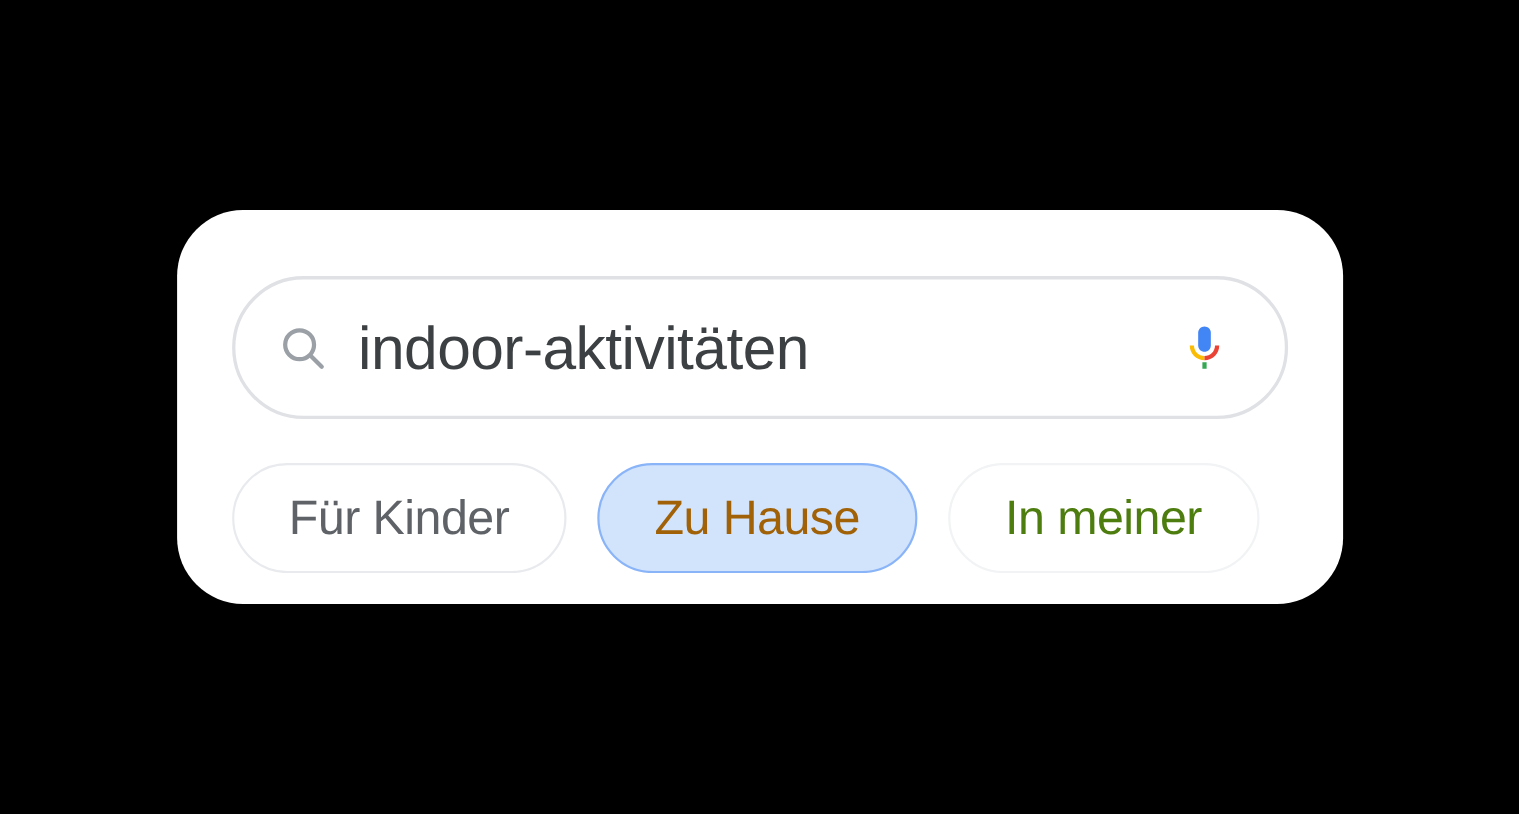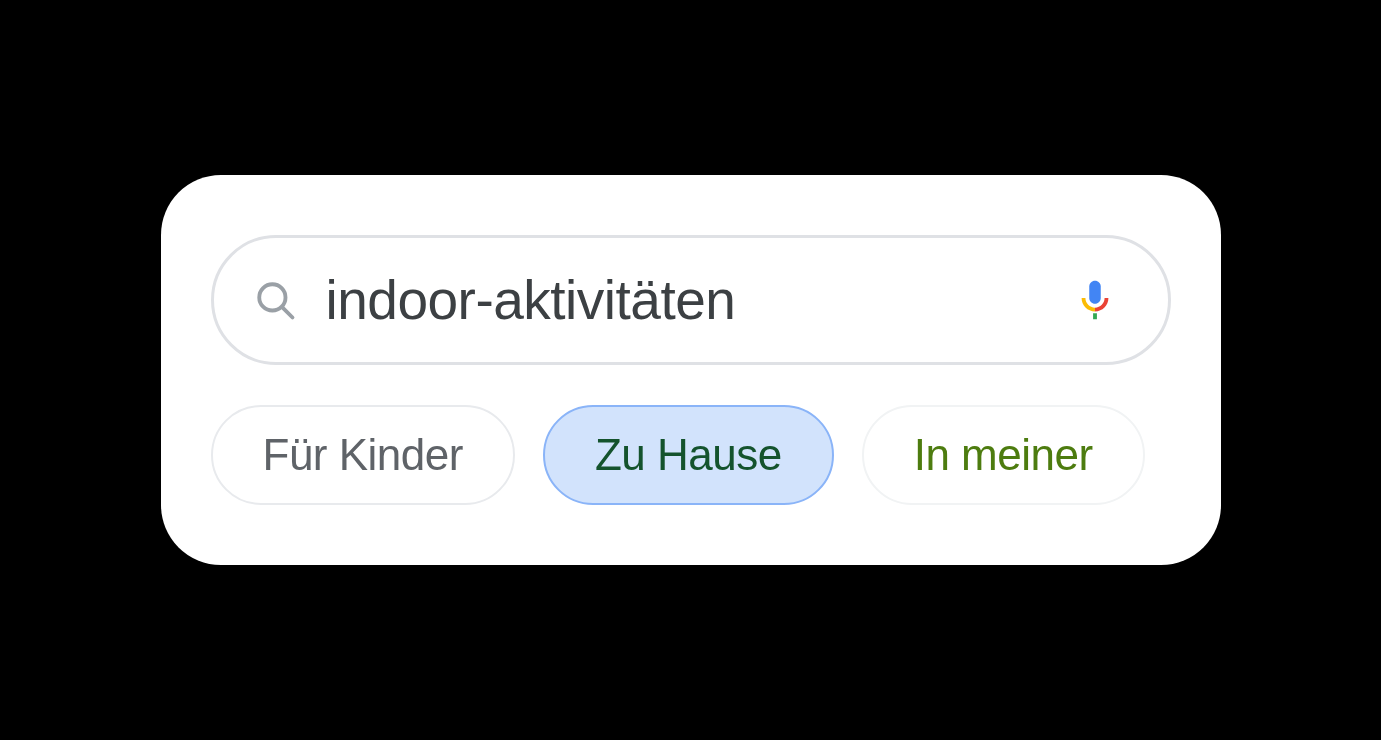--- a/index.html
+++ b/index.html
@@ -8,21 +8,21 @@
       height: 740px;
       background: #000;
       display: flex;
       align-items: center;
       justify-content: center;
       font-family: Arial, Helvetica, sans-serif;
     }
     .card {
       background: #fff;
       border-radius: 60px;
-      padding: 60px 50px 60px 50px;
+      padding: 60px 50px 28px 50px;
       width: 1060px;
       overflow: hidden;
     }
     .search-bar {
       display: flex;
       align-items: center;
       border: 3px solid #dfe1e5;
       border-radius: 100px;
       height: 130px;
       padding: 0 50px 0 40px;
@@ -69,21 +69,21 @@
       color: #5f6368;
       border: 2px solid #e8eaed;
       background: #fff;
       cursor: pointer;
       flex-shrink: 0;
       letter-spacing: -0.5px;
     }
     .chip.selected {
       background: #d2e3fc;
       border-color: #8ab4f8;
-      color: #14532d;
+      color: #a16207;
     }
     .chip.faded {
       color: #4d7c0f;
       border-color: #f1f3f4;
     }
   </style>
 </head>
 <body>
 
 <div class="card">

